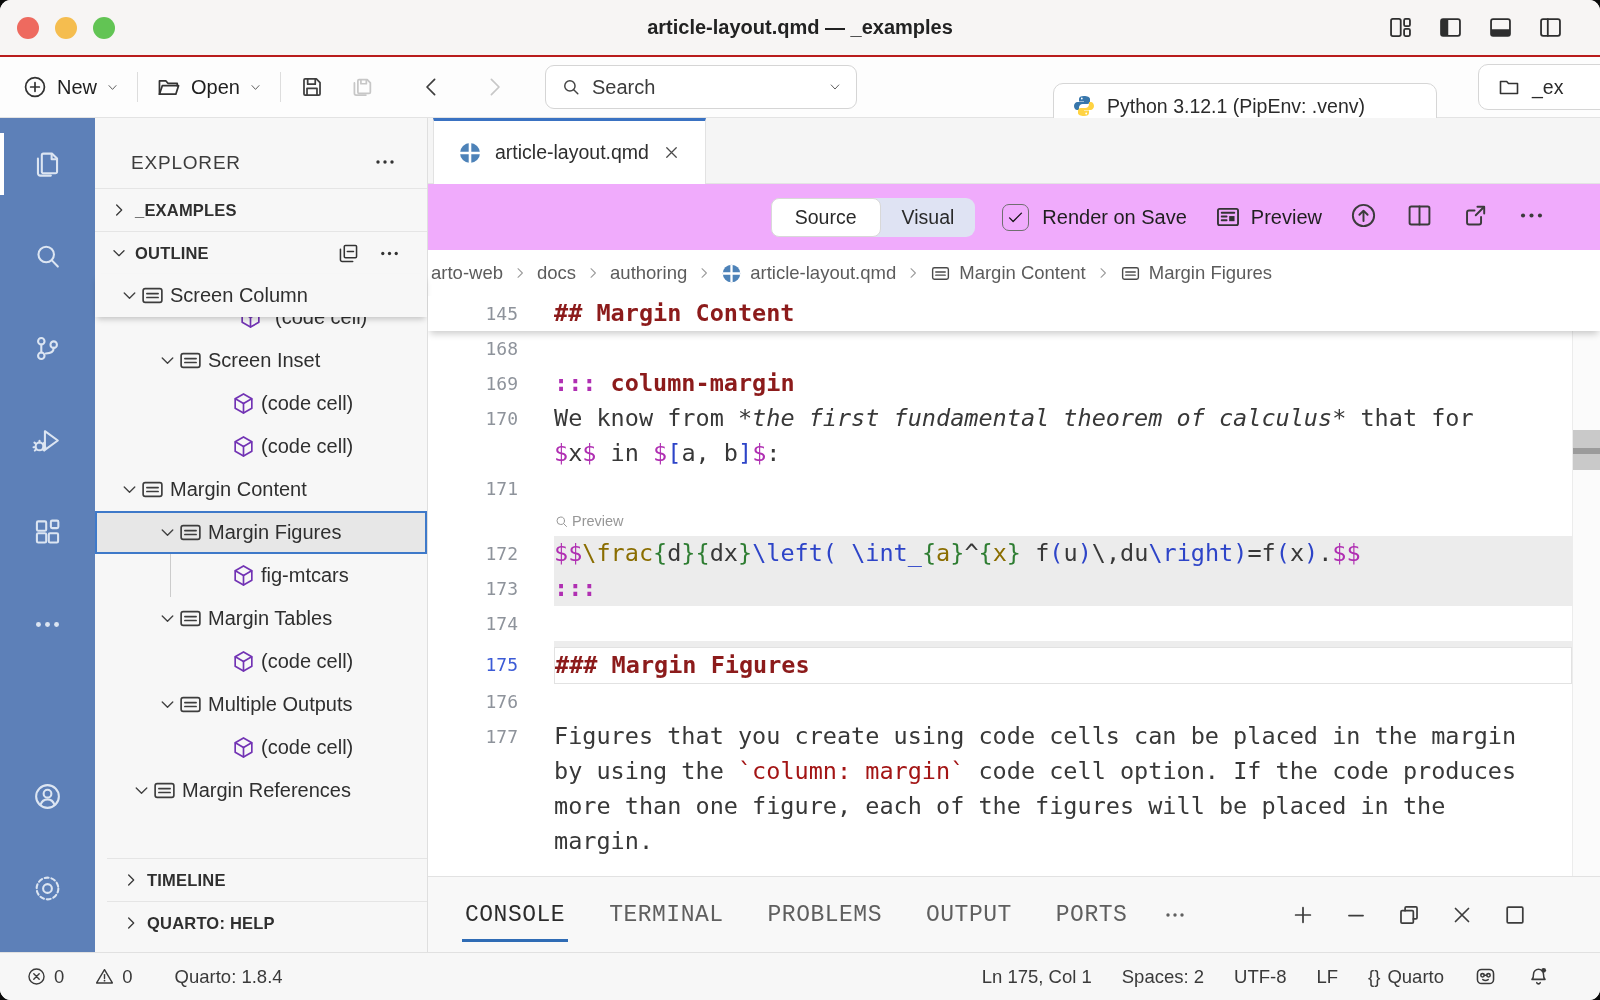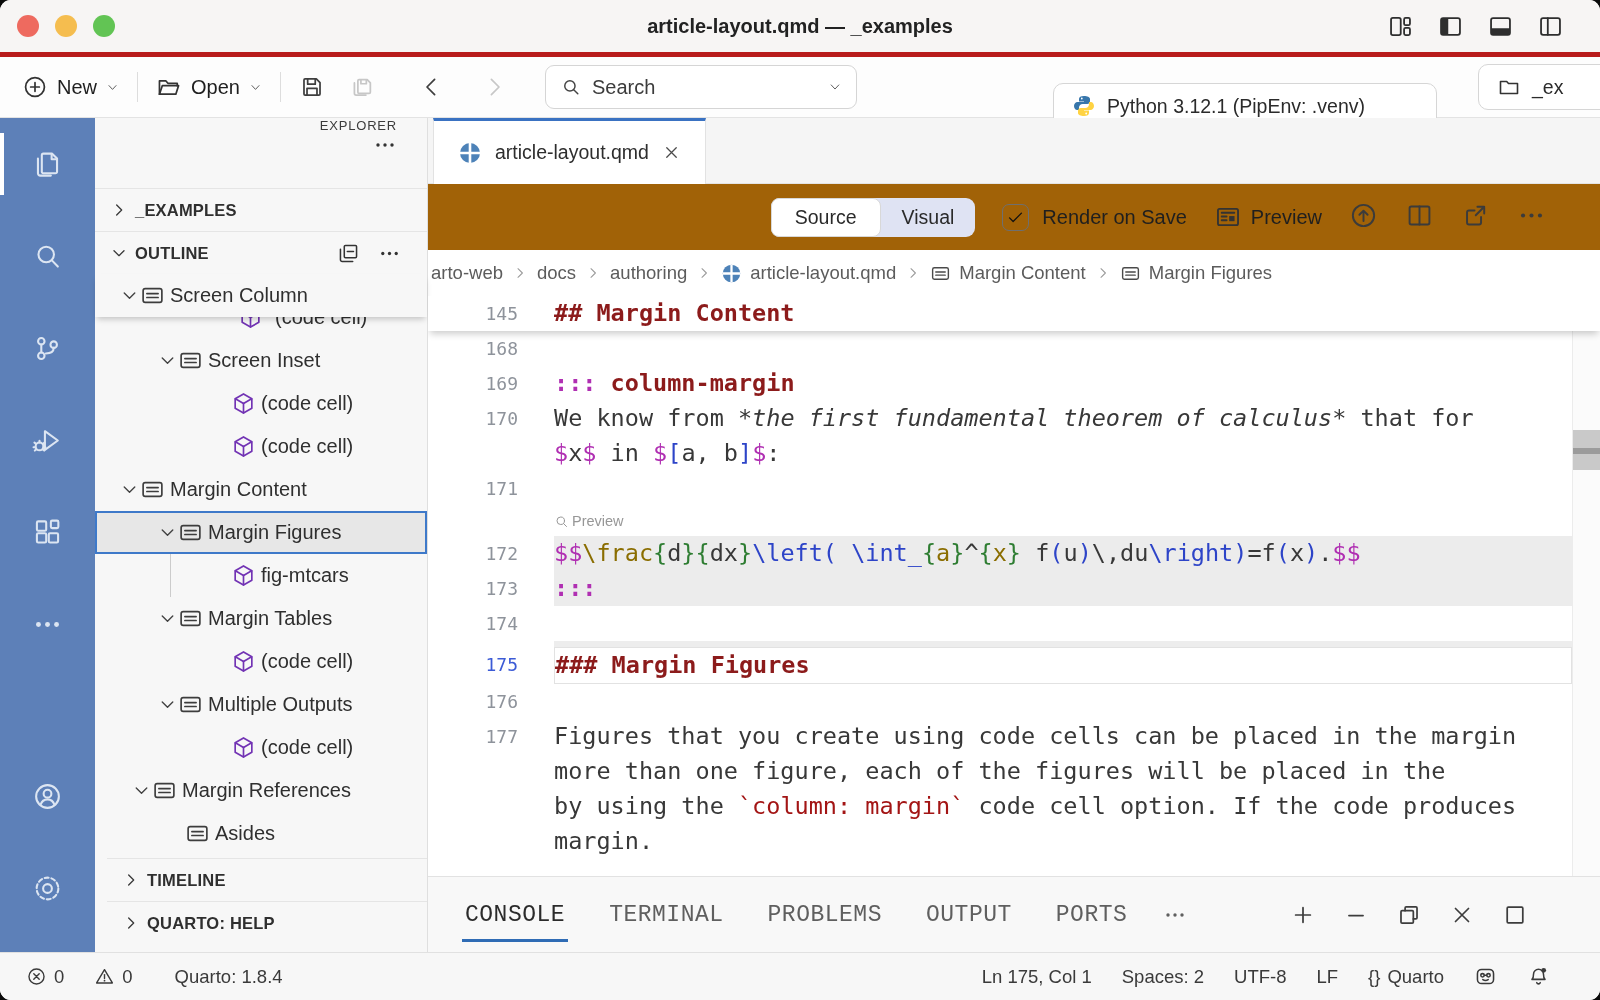--- a/index.html
+++ b/index.html
@@ -2,21 +2,21 @@
 <html><head>
 <meta charset="utf-8">
 <style>
   * { margin:0; padding:0; box-sizing:border-box; }
   html,body { background:#0a0a0a; font-family:"Liberation Sans", sans-serif; }
   .window { position:relative; width:1600px; height:1000px; background:#fff; border-radius:11px; overflow:hidden; }
   .ic { display:inline-block; flex:none; }
   .ic svg { width:100%; height:100%; display:block; }
 
   
-  .titlebar { position:absolute; left:0; top:0; width:1600px; height:57px; background:#f7f5f4; border-bottom:5px solid #b91c1c; display:flex; align-items:center; }
+  .titlebar { position:absolute; left:0; top:0; width:1600px; height:57px; background:#f7f5f4; border-bottom:2px solid #b91c1c; display:flex; align-items:center; }
   .lights { display:flex; gap:16px; padding-left:17px; }
   .light { width:22px; height:22px; border-radius:50%; }
   .l-close { background:#ee6a5f; } .l-min { background:#f5bd4f; } .l-zoom { background:#62c454; }
   .win-title { position:absolute; left:0; right:0; text-align:center; font-size:20px; font-weight:600; color:#222; }
   .win-ctrls { margin-left:auto; display:flex; gap:23px; padding-right:36px; color:#2e2e2e; position:relative; }
   .win-ctrls .ic { width:27px; height:27px; }
 
   
   .toolbar { position:absolute; left:0; top:57px; width:1600px; height:61px; background:#fdfdfd; border-bottom:1px solid #e3e3e3; display:flex; align-items:center; padding-left:22px; }
   .tbtn { display:flex; align-items:center; gap:9px; color:#1f1f1f; font-size:20px; background:none; border:none; font-family:inherit; }
@@ -36,21 +36,21 @@
 
   
   .activitybar { position:absolute; left:0; top:118px; width:95px; height:834px; background:#5d80b8; display:flex; flex-direction:column; align-items:center; padding-bottom:18px; }
   .ab-item { position:relative; width:95px; height:92px; display:flex; align-items:center; justify-content:center; color:#dce5f2; }
   .ab-item .ic { width:31px; height:31px; }
   .ab-item.active::before { content:""; position:absolute; left:0; top:15px; bottom:15px; width:3.5px; background:#fff; }
   .ab-spacer { flex:1; }
 
   
   .sidebar { position:absolute; left:95px; top:118px; width:333px; height:834px; background:#f7f7f7; border-right:1px solid #dfdfdf; font-size:20px; color:#2f2f2f; }
-  .sb-header { height:70px; display:flex; align-items:flex-end; padding:0 30px 14px 36px; font-size:13px; letter-spacing:.8px; color:#3c3c3c;flex-direction:column; }
+  .sb-header { height:70px; display:flex; align-items:flex-end; padding:0 30px 14px 36px; font-size:19px; letter-spacing:.8px; color:#3c3c3c; }
   .sb-header .ic { margin-left:auto; width:24px; height:24px; color:#333; }
   .sb-row { height:43px; display:flex; align-items:center; border-top:1px solid #e5e5e5; padding-left:14px; font-weight:700; font-size:16.5px; letter-spacing:.2px; gap:6px; }
   .sb-row .chev { width:20px; height:20px; color:#3a3a3a; }
   .sb-row .acts { margin-left:auto; display:flex; gap:18px; padding-right:26px; }
   .sb-row .acts .ic { width:23px; height:23px; color:#333; }
   .tree { }
   .trow { position:relative; height:43px; display:flex; align-items:center; color:#2f2f2f; }
   .trow .chev { width:21px; height:21px; color:#424242; }
   .trow .spc { width:28px; flex:none; }
   .trow .sec { width:25px; height:25px; color:#3d3d3d; }
@@ -62,21 +62,21 @@
   .trow.clipped .inner { height:43px; margin-top:-21px; display:flex; align-items:center; gap:7px; width:100%; }
   .trow.guide::before { content:""; position:absolute; left:75px; top:0; bottom:0; width:1px; background:#ccc; }
   .sb-bottom { position:absolute; left:12px; right:0; bottom:8px; }
 
   
   .main { position:absolute; left:428px; top:118px; width:1172px; height:834px; background:#fff; }
   .tabstrip { height:66px; background:#f5f5f5; border-bottom:1px solid #e4e4e4; display:flex; }
   .tab { margin-left:5px; margin-bottom:-1px; background:#fff; border:1px solid #e2e2e2; border-top:3px solid #3a72c2; border-bottom:none; display:flex; align-items:center; padding:0 24px; gap:13px; font-size:19.5px; color:#2e2e2e; }
   .tab .qicon { width:24px; height:24px; }
   .tab .close { width:19px; height:19px; color:#4a4a4a; }
-  .edbar { height:66px; background:#a16207; display:flex; align-items:center; justify-content:flex-end; gap:27px; padding-right:54px; }
+  .edbar { height:66px; background:#f0abfc; display:flex; align-items:center; justify-content:flex-end; gap:27px; padding-right:54px; }
   .seg { display:flex; background:#dfe3f3; border-radius:9px; font-size:19.5px; color:#2a2a2a; }
   .seg .on { background:#fff; border:1px solid #d8d8d8; border-radius:8px; padding:7px 23px; }
   .seg .off { padding:8px 21px; }
   .cbgroup { display:flex; align-items:center; gap:13px; font-size:20px; color:#1f1f1f; }
   .cbox { width:27px; height:27px; border:1.7px solid #6f6f6f; border-radius:7px; display:flex; align-items:center; justify-content:center; color:#111; }
   .cbox .ic { width:19px; height:19px; }
   .edaction { display:flex; align-items:center; gap:9px; font-size:20px; color:#1f1f1f; background:none; border:none; font-family:inherit; }
   .edaction .ic { width:28px; height:28px; color:#333; }
   .edicon { background:none; border:none; color:#3b3b3b; }
   .edicon .ic { width:29px; height:29px; }
@@ -542,30 +542,20 @@
               <path d="M6 9.2 12 15.2 18 9.2"></path>
             </svg>
           </span>
           <span class="ic sec">
             <svg viewBox="0 0 24 24" fill="none" stroke="currentColor" stroke-width="1.6" stroke-linecap="round" stroke-linejoin="round">
               <rect x="3" y="5.4" width="18" height="13.2" rx="2"></rect>
               <path d="M6.6 10.2h10.8M6.6 13.9h10.8"></path>
             </svg>
           </span>
           <span class="lbl">Margin References</span>
-        </div>
-        <div class="trow" style="padding-left:62px">
-          <span class="spc"></span>
-          <span class="ic sec">
-            <svg viewBox="0 0 24 24" fill="none" stroke="currentColor" stroke-width="1.6" stroke-linecap="round" stroke-linejoin="round">
-              <rect x="3" y="5.4" width="18" height="13.2" rx="2"></rect>
-              <path d="M6.6 10.2h10.8M6.6 13.9h10.8"></path>
-            </svg>
-          </span>
-          <span class="lbl">Asides</span>
         </div>
       </div>
     <div class="sb-bottom">
       <div class="sb-row">
         <span class="ic chev">
             <svg viewBox="0 0 24 24" fill="none" stroke="currentColor" stroke-width="1.6" stroke-linecap="round" stroke-linejoin="round">
               <path d="M9.2 6 15.2 12 9.2 18"></path>
             </svg>
           </span>
         <span>TIMELINE</span>
@@ -771,25 +761,25 @@
           <div class="code-row">
             <span class="g">176</span>
             <div class="txt"></div>
           </div>
           <div class="code-row">
             <span class="g">177</span>
             <div class="txt"><span class="tk-p">Figures that you create using code cells can be placed in the margin</span></div>
           </div>
           <div class="code-row">
             <span class="g"></span>
+            <div class="txt"><span class="tk-p">by using the </span><span class="tk-code">`column: margin`</span><span class="tk-p"> code cell option. If the code produces</span></div>
+          </div>
+          <div class="code-row">
+            <span class="g"></span>
             <div class="txt"><span class="tk-p">more than one figure, each of the figures will be placed in the</span></div>
-          </div>
-          <div class="code-row">
-            <span class="g"></span>
-            <div class="txt"><span class="tk-p">by using the </span><span class="tk-code">`column: margin`</span><span class="tk-p"> code cell option. If the code produces</span></div>
           </div>
           <div class="code-row">
             <span class="g"></span>
             <div class="txt"><span class="tk-p">margin.</span></div>
           </div>
         </div>
       <div class="sb-track">
         <div class="sb-thumb"></div>
         <div class="sb-mark"></div>
       </div>

